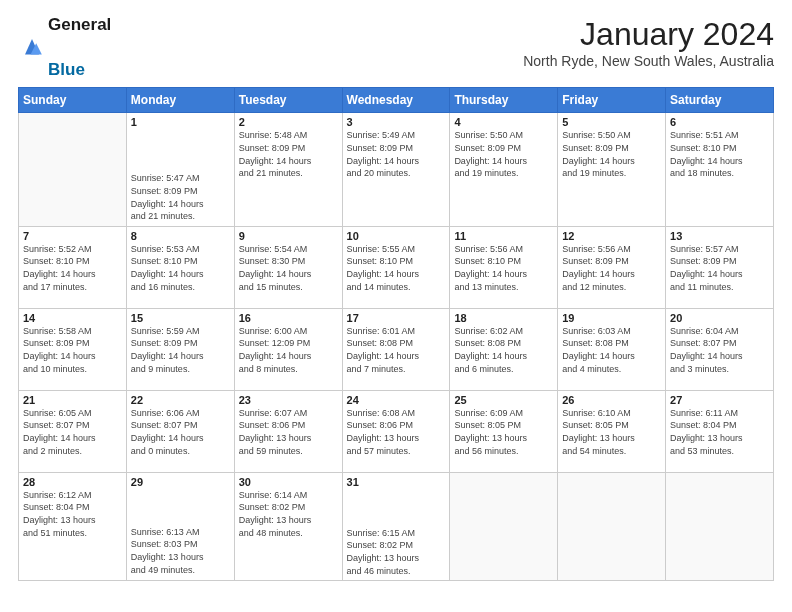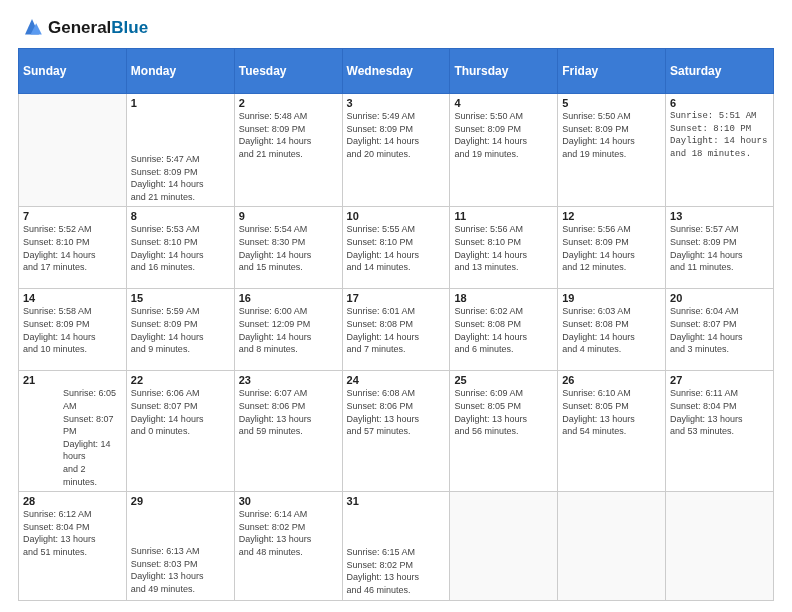--- a/index.html
+++ b/index.html
@@ -46,21 +46,21 @@
     .calendar-table {
       width: 100%;
       border-collapse: collapse;
       table-layout: fixed;
     }
     .calendar-table thead tr th {
       background: #3a7bd5;
       color: #fff;
       font-size: 12px;
       font-weight: bold;
-      padding: 15px 4px;
+      padding: 5px 4px;
       border: 1px solid #2e6bc4;
       text-align: left;
     }
     .calendar-table tbody tr {
       border-bottom: 1px solid #ccc;
     }
     .calendar-table tbody tr td {
       border: 1px solid #ccc;
       vertical-align: top;
       padding: 3px 4px;
@@ -88,24 +88,28 @@
 </head>
 <body>
 
 <div class="page">
   <div class="header">
     <div class="logo">
       <svg class="logo-icon" viewBox="0 0 40 36" xmlns="http://www.w3.org/2000/svg">
         <polygon points="10,30 20,8 30,30" fill="#3a7bd5"></polygon>
         <polygon points="18,30 26,14 34,30" fill="#5a9af0"></polygon>
       </svg>
-      <div style="display:flex;flex-direction:row;line-height:1.1;">
+      <div style="display:flex;flex-direction:column;line-height:1.1;gap:26px;">
         <span style="font-size:17px;font-weight:bold;color:#1a1a1a;">General</span>
         <span style="font-size:17px;font-weight:bold;color:#0369a1;">Blue</span>
       </div>
+    </div>
+    <div class="title-block">
+      <div class="month-title">January 2024</div>
+      <div class="location">North Ryde, New South Wales, Australia</div>
     </div>
   </div>
 
   <table class="calendar-table">
     <thead>
       <tr>
       <th>Sunday</th>
           <th>Monday</th>
           <th>Tuesday</th>
           <th>Wednesday</th>
@@ -147,21 +151,21 @@
           </td>
           <td>
             <span class="day-number">5</span>
             <div class="day-info" style="white-space: pre-line;">Sunrise: 5:50 AM
 Sunset: 8:09 PM
 Daylight: 14 hours
 and 19 minutes.</div>
           </td>
           <td>
             <span class="day-number">6</span>
-            <div class="day-info" style="white-space: pre-line; font-family: Liberation Mono, monospace;">Sunrise: 5:51 AM
+            <div class="day-info" style="white-space: pre-line;">Sunrise: 5:51 AM
 Sunset: 8:10 PM
 Daylight: 14 hours
 and 18 minutes.</div>
           </td>
         </tr>
         <tr>
           <td>
             <span class="day-number">7</span>
             <div class="day-info" style="white-space: pre-line;">Sunrise: 5:52 AM
 Sunset: 8:10 PM
@@ -258,21 +262,21 @@
             <span class="day-number">20</span>
             <div class="day-info" style="white-space: pre-line;">Sunrise: 6:04 AM
 Sunset: 8:07 PM
 Daylight: 14 hours
 and 3 minutes.</div>
           </td>
         </tr>
         <tr>
           <td>
             <span class="day-number">21</span>
-            <div class="day-info" style="white-space: pre-line; margin-left: 40px;">Sunrise: 6:05 AM
+            <div class="day-info" style="white-space: pre-line;">Sunrise: 6:05 AM
 Sunset: 8:07 PM
 Daylight: 14 hours
 and 2 minutes.</div>
           </td>
           <td>
             <span class="day-number">22</span>
             <div class="day-info" style="white-space: pre-line;">Sunrise: 6:06 AM
 Sunset: 8:07 PM
 Daylight: 14 hours
 and 0 minutes.</div>

